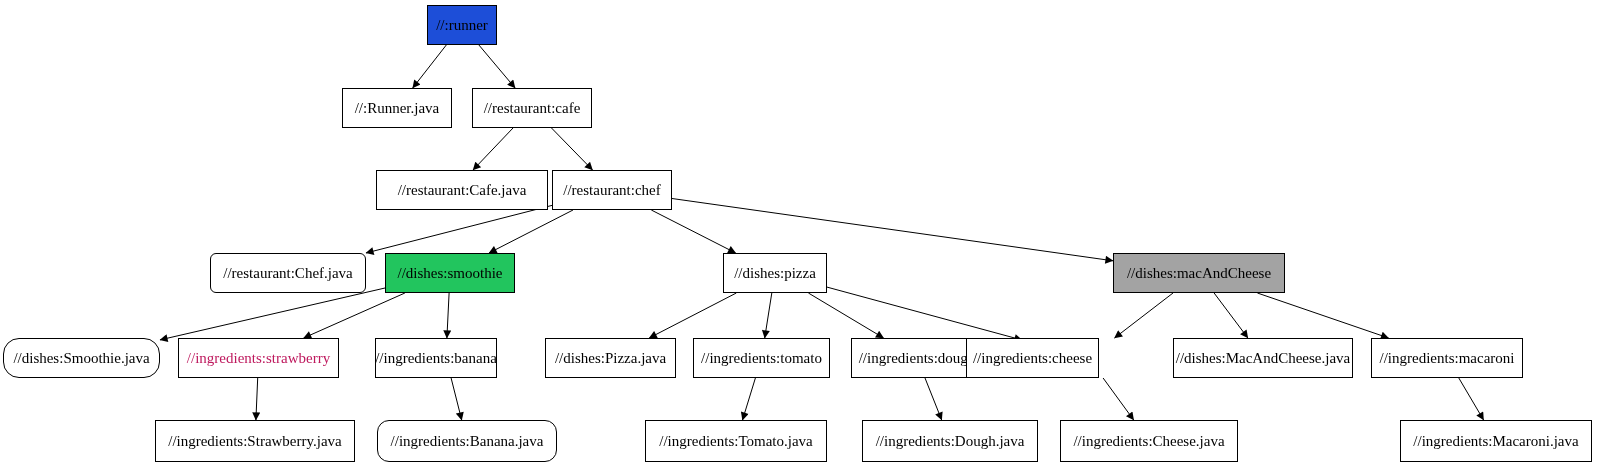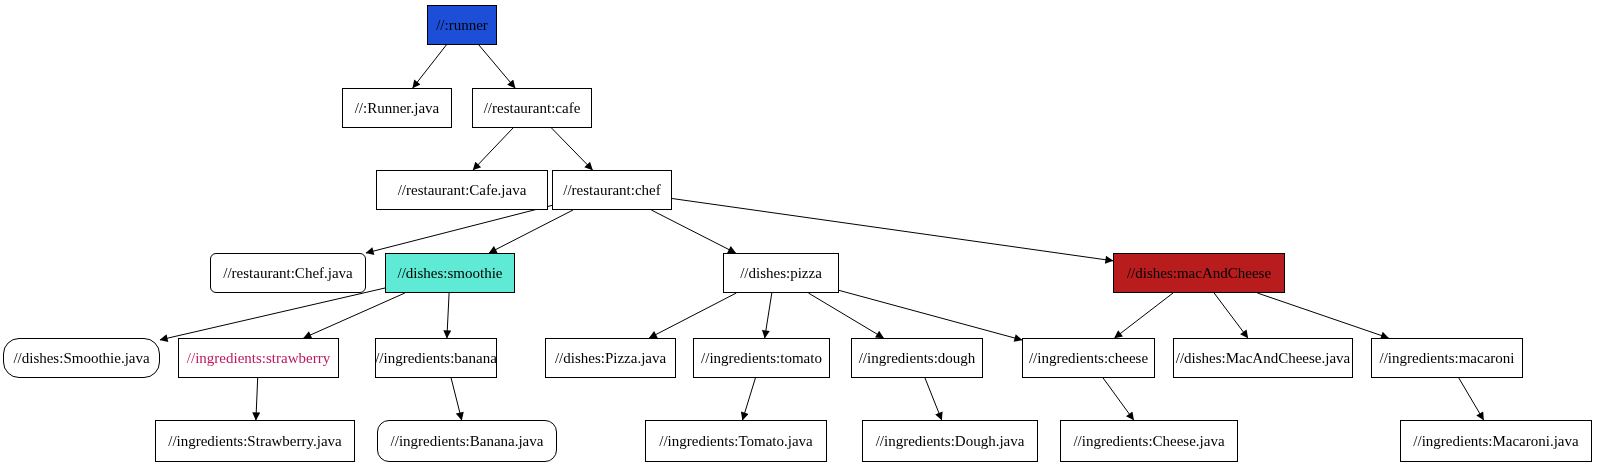--- a/index.html
+++ b/index.html
@@ -75,30 +75,30 @@
         <line x1="1458.8" y1="378.0" x2="1483.6" y2="420.0" stroke="#000000" stroke-width="1" marker-end="url(#arrowhead)"></line>
       </g>
   </svg>
   <div id="node-layer">
       <div class="node" style="left: 427px; top: 5px; width: 70px; height: 40px; border-color: rgb(0, 0, 0); background: #1d4ed8; color: rgb(0, 0, 0);">//:runner</div>
       <div class="node" style="left: 342px; top: 88px; width: 110px; height: 40px; border-color: rgb(0, 0, 0); background: rgb(255, 255, 255); color: rgb(0, 0, 0);">//:Runner.java</div>
       <div class="node" style="left: 472px; top: 88px; width: 120px; height: 40px; border-color: rgb(0, 0, 0); background: rgb(255, 255, 255); color: rgb(0, 0, 0);">//restaurant:cafe</div>
       <div class="node" style="left: 376px; top: 170px; width: 172px; height: 40px; border-color: rgb(0, 0, 0); background: rgb(255, 255, 255); color: rgb(0, 0, 0);">//restaurant:Cafe.java</div>
       <div class="node" style="left: 552px; top: 170px; width: 120px; height: 40px; border-color: rgb(0, 0, 0); background: rgb(255, 255, 255); color: rgb(0, 0, 0);">//restaurant:chef</div>
       <div class="node" style="left: 210px; top: 253px; width: 156px; height: 40px; border-color: rgb(0, 0, 0); background: rgb(255, 255, 255); color: rgb(0, 0, 0); border-radius: 6px;">//restaurant:Chef.java</div>
-      <div class="node" style="left: 385px; top: 253px; width: 130px; height: 40px; border-color: rgb(0, 0, 0); background: #5eead4; color: rgb(0, 0, 0);">//dishes:smoothie</div>
-      <div class="node" style="left: 723px; top: 253px; width: 116px; height: 40px; border-color: rgb(0, 0, 0); background: rgb(255, 255, 255); color: rgb(0, 0, 0);">//dishes:pizza</div>
-      <div class="node" style="left: 1113px; top: 253px; width: 172px; height: 40px; border-color: rgb(0, 0, 0); background: #b91c1c; color: rgb(0, 0, 0);">//dishes:macAndCheese</div>
+      <div class="node" style="left: 385px; top: 253px; width: 130px; height: 40px; border-color: rgb(0, 0, 0); background: #22c55e; color: rgb(0, 0, 0);">//dishes:smoothie</div>
+      <div class="node" style="left: 723px; top: 253px; width: 104px; height: 40px; border-color: rgb(0, 0, 0); background: rgb(255, 255, 255); color: rgb(0, 0, 0);">//dishes:pizza</div>
+      <div class="node" style="left: 1113px; top: 253px; width: 172px; height: 40px; border-color: rgb(0, 0, 0); background: #a3a3a3; color: rgb(0, 0, 0);">//dishes:macAndCheese</div>
       <div class="node" style="left: 3px; top: 338px; width: 157px; height: 40px; border-color: rgb(0, 0, 0); background: rgb(255, 255, 255); color: rgb(0, 0, 0); border-radius: 16px;">//dishes:Smoothie.java</div>
       <div class="node" style="left: 178px; top: 338px; width: 161px; height: 40px; border-color: rgb(0, 0, 0); background: rgb(255, 255, 255); color: #be185d;">//ingredients:strawberry</div>
       <div class="node" style="left: 375px; top: 338px; width: 122px; height: 40px; border-color: rgb(0, 0, 0); background: rgb(255, 255, 255); color: rgb(0, 0, 0);">//ingredients:banana</div>
       <div class="node" style="left: 545px; top: 338px; width: 131px; height: 40px; border-color: rgb(0, 0, 0); background: rgb(255, 255, 255); color: rgb(0, 0, 0);">//dishes:Pizza.java</div>
       <div class="node" style="left: 693px; top: 338px; width: 137px; height: 40px; border-color: rgb(0, 0, 0); background: rgb(255, 255, 255); color: rgb(0, 0, 0);">//ingredients:tomato</div>
       <div class="node" style="left: 851px; top: 338px; width: 132px; height: 40px; border-color: rgb(0, 0, 0); background: rgb(255, 255, 255); color: rgb(0, 0, 0);">//ingredients:dough</div>
-      <div class="node" style="left: 1022px; top: 338px; width: 133px; height: 40px; border-color: rgb(0, 0, 0); background: rgb(255, 255, 255); color: rgb(0, 0, 0);">//ingredients:cheese</div>
+      <div class="node" style="left: 966px; top: 338px; width: 133px; height: 40px; border-color: rgb(0, 0, 0); background: rgb(255, 255, 255); color: rgb(0, 0, 0);">//ingredients:cheese</div>
       <div class="node" style="left: 1173px; top: 338px; width: 180px; height: 40px; border-color: rgb(0, 0, 0); background: rgb(255, 255, 255); color: rgb(0, 0, 0);">//dishes:MacAndCheese.java</div>
       <div class="node" style="left: 1371px; top: 338px; width: 152px; height: 40px; border-color: rgb(0, 0, 0); background: rgb(255, 255, 255); color: rgb(0, 0, 0);">//ingredients:macaroni</div>
       <div class="node" style="left: 155px; top: 420px; width: 200px; height: 42px; border-color: rgb(0, 0, 0); background: rgb(255, 255, 255); color: rgb(0, 0, 0);">//ingredients:Strawberry.java</div>
       <div class="node" style="left: 377px; top: 420px; width: 180px; height: 42px; border-color: rgb(0, 0, 0); background: rgb(255, 255, 255); color: rgb(0, 0, 0); border-radius: 12px;">//ingredients:Banana.java</div>
       <div class="node" style="left: 645px; top: 420px; width: 182px; height: 42px; border-color: rgb(0, 0, 0); background: rgb(255, 255, 255); color: rgb(0, 0, 0);">//ingredients:Tomato.java</div>
       <div class="node" style="left: 862px; top: 420px; width: 176px; height: 42px; border-color: rgb(0, 0, 0); background: rgb(255, 255, 255); color: rgb(0, 0, 0);">//ingredients:Dough.java</div>
       <div class="node" style="left: 1060px; top: 420px; width: 178px; height: 42px; border-color: rgb(0, 0, 0); background: rgb(255, 255, 255); color: rgb(0, 0, 0);">//ingredients:Cheese.java</div>
       <div class="node" style="left: 1400px; top: 420px; width: 192px; height: 42px; border-color: rgb(0, 0, 0); background: rgb(255, 255, 255); color: rgb(0, 0, 0);">//ingredients:Macaroni.java</div>
     </div>
 </div>

